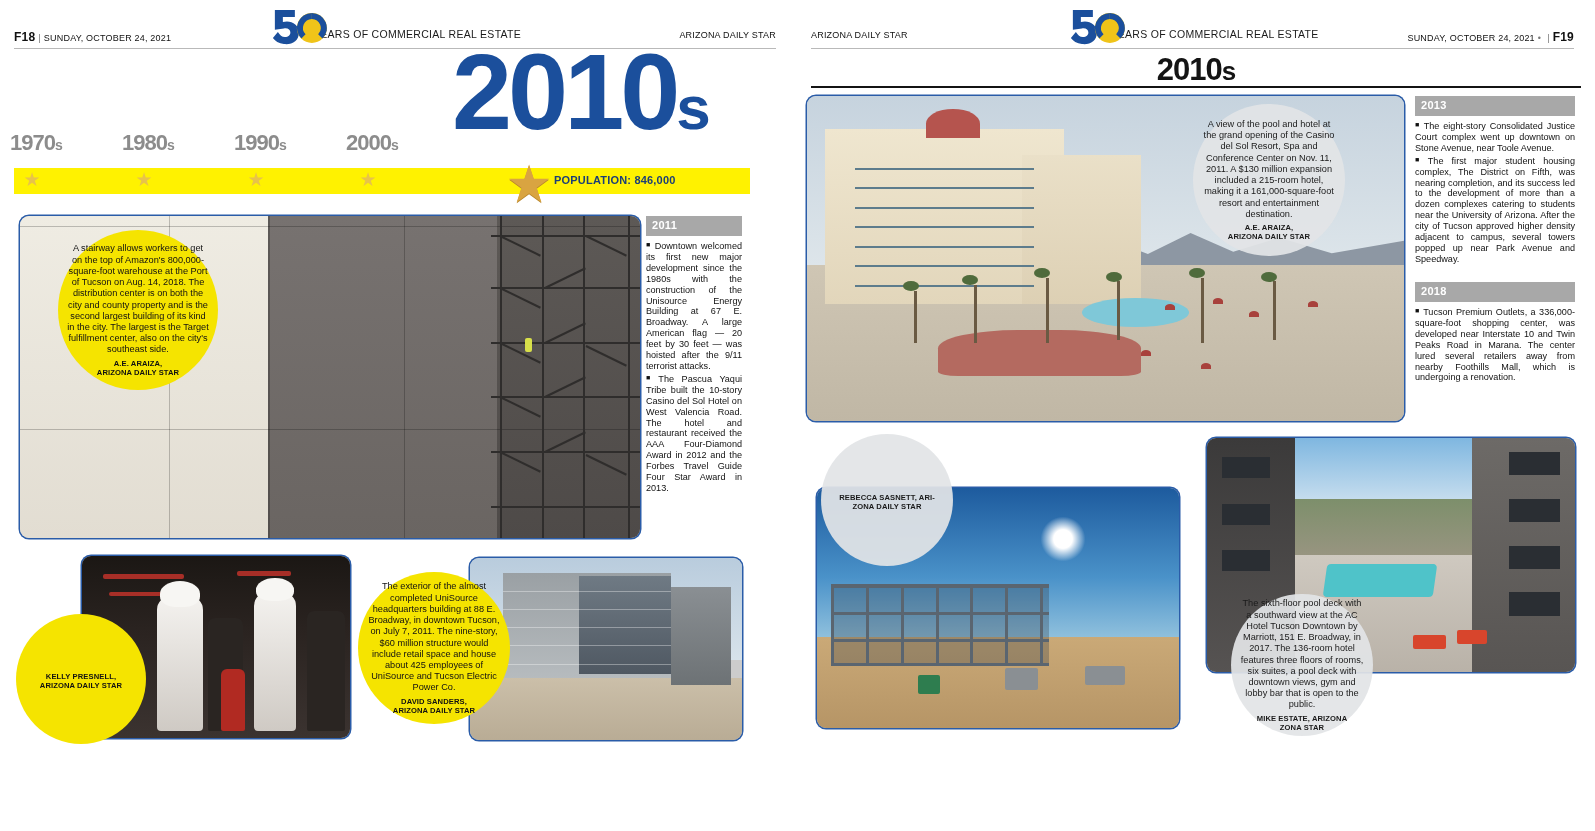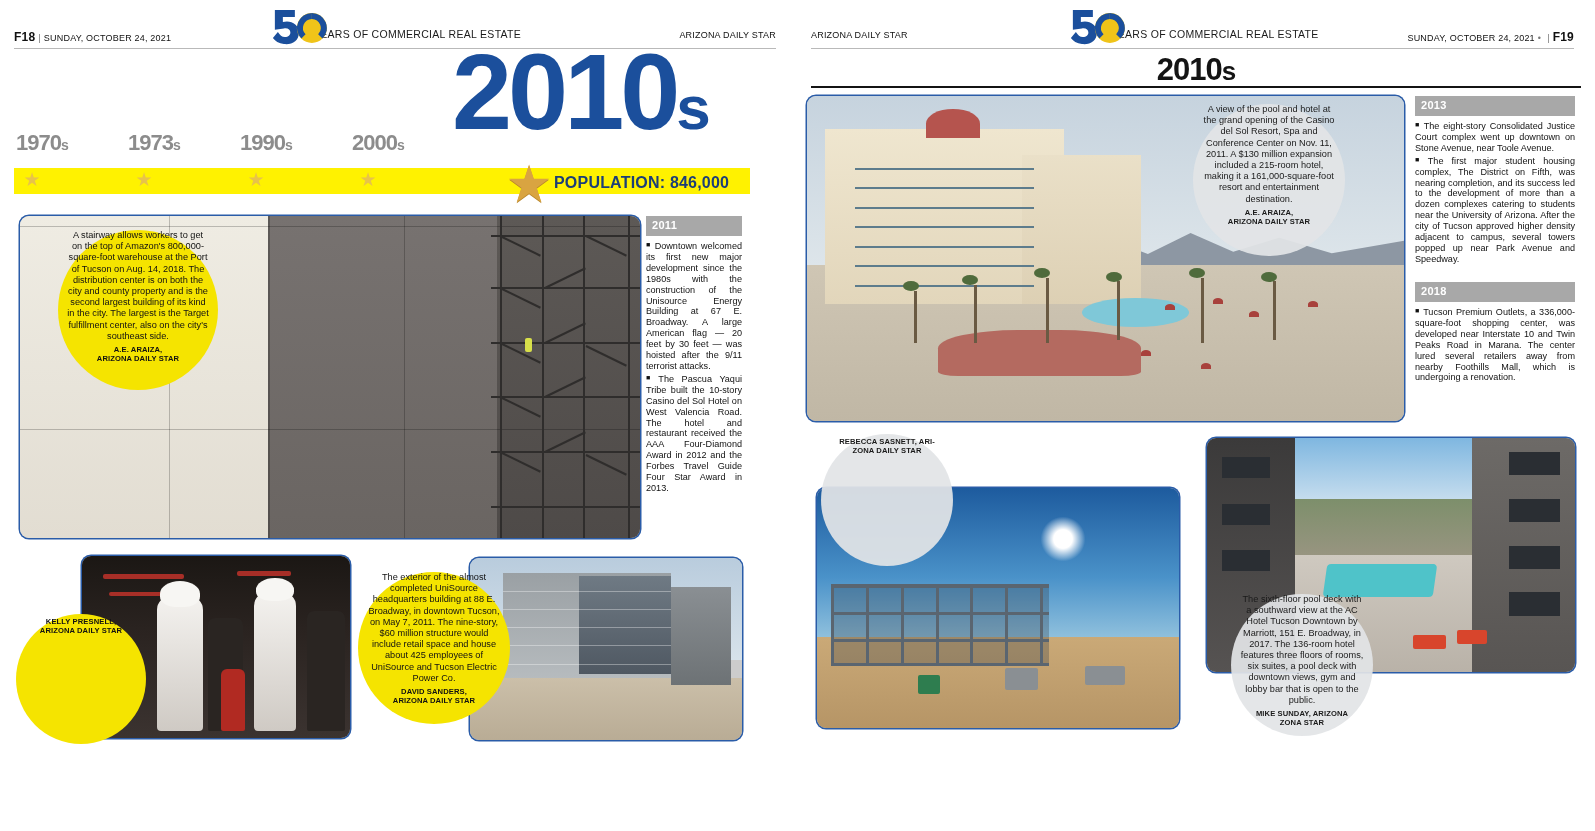--- a/index.html
+++ b/index.html
@@ -30,31 +30,31 @@
   .logo-tag{font-size:10.5px;letter-spacing:.3px;color:#1b1b1b;
             font-family:"Liberation Sans", sans-serif;
             margin-left:-16px;margin-bottom:6px;white-space:nowrap;}
 
   
   .hero-2010s{position:absolute;left:452px;top:42px;font-size:108px;line-height:.92;
     font-weight:bold;color:#1b4f9c;letter-spacing:-4px;
     font-family:"Liberation Sans", sans-serif;}
   .hero-2010s .s{font-size:62px;letter-spacing:-2px;}
 
-  .decades{position:absolute;left:16px;top:130px;width:420px;height:40px;}
+  .decades{position:absolute;left:10px;top:130px;width:420px;height:40px;}
   .decade{position:absolute;top:0;font-size:22px;color:#8c8c8c;font-weight:bold;
           letter-spacing:-1px;font-family:"Liberation Sans", sans-serif;}
   .decade .s{font-size:14px;}
   .yellowbar{position:absolute;left:14px;top:168px;width:736px;height:26px;background:#fff200;}
   .star-sm{position:absolute;top:170px;width:20px;height:20px;color:#e8c34a;font-size:19px;
            line-height:20px;text-align:center;}
   .star-big{position:absolute;left:503px;top:158px;width:52px;height:52px;
             font-size:52px;line-height:52px;text-align:center;color:#d9a441;
             text-shadow:0 1px 0 #b8862c;}
-  .pop{position:absolute;left:554px;top:174px;font-size:16px;font-weight:bold;color:#1b3e78;
+  .pop{position:absolute;left:554px;top:174px;font-size:11px;font-weight:bold;color:#1b3e78;
        letter-spacing:.2px;}
 
   
   .photo{position:absolute;border-radius:9px;overflow:hidden;
          box-shadow:0 0 0 1.5px #2a5ca8;background:#ccc;}
   .photo-inner{position:absolute;inset:0;}
   .ph-amazon .panelA{position:absolute;left:0;top:0;bottom:0;width:40%;
       background:linear-gradient(180deg,#efece3,#e2ddd2);}
   .ph-amazon .panelB{position:absolute;left:40%;top:0;bottom:0;right:23%;
       background:linear-gradient(180deg,#777270,#6a6562);}
@@ -133,21 +133,21 @@
   .ph-ac .city{position:absolute;left:22%;right:26%;top:26%;height:26%;
      background:linear-gradient(180deg,#7d8f6b,#9a9582);}
   .ph-ac .deck{position:absolute;left:18%;right:24%;top:50%;bottom:0;
      background:linear-gradient(180deg,#cfc9c0,#b9b2a8);}
   .ph-ac .pool{position:absolute;left:32%;top:54%;width:30%;height:14%;
      background:#4fc3c9;border-radius:4px;transform:skewX(-8deg);}
   .ph-ac .win{position:absolute;background:#2a2e33;}
   .ph-ac .chair{position:absolute;background:#d8452c;border-radius:2px;}
 
   
-  .circle{position:absolute;border-radius:50%;display:flex;
+  .circle{position:absolute;border-radius:50%;display:flex;align-items:center;
           justify-content:center;text-align:center;box-sizing:border-box;}
   .circle .txt{padding:0 9px;}
   .c-yellow{background:#f5e400;color:#111;}
   .c-gray{background:rgba(226,228,230,.93);color:#1a1a1a;}
   .cap-body{font-size:9.2px;line-height:11.2px;font-family:"Liberation Sans", sans-serif;}
   .cap-credit{font-size:7.6px;line-height:9px;font-weight:bold;letter-spacing:.1px;margin-top:3px;}
 
   
   .col{position:absolute;}
   .yearhead{background:#a8a8a8;color:#fff;font-size:11px;font-weight:bold;
@@ -189,21 +189,21 @@
       <div class="folio folio-right">
         <span>ARIZONA DAILY STAR</span>
       </div>
       <div class="mast-rule"></div>
     </div>
 
     <div class="hero-2010s"><span>2010</span><span class="s">s</span></div>
 
     <div class="decades">
       <div class="decade" style="left:0px"><span>1970</span><span class="s">s</span></div>
-      <div class="decade" style="left:112px"><span>1973</span><span class="s">s</span></div>
+      <div class="decade" style="left:112px"><span>1980</span><span class="s">s</span></div>
       <div class="decade" style="left:224px"><span>1990</span><span class="s">s</span></div>
       <div class="decade" style="left:336px"><span>2000</span><span class="s">s</span></div>
     </div>
 
     <div class="yellowbar"></div>
     <div class="star-sm" style="left:22px">★</div>
     <div class="star-sm" style="left:134px">★</div>
     <div class="star-sm" style="left:246px">★</div>
     <div class="star-sm" style="left:358px">★</div>
     <div class="star-big">★</div>
@@ -290,21 +290,21 @@
         <div class="frame"></div>
         <div class="line" style="left:12%;top:18%;width:62%;height:1px;"></div>
         <div class="line" style="left:12%;top:28%;width:62%;height:1px;"></div>
         <div class="line" style="left:12%;top:38%;width:62%;height:1px;"></div>
         <div class="line" style="left:12%;top:48%;width:62%;height:1px;"></div>
         <div class="line" style="left:12%;top:58%;width:62%;height:1px;"></div>
       </div>
     </div>
     <div class="circle c-yellow" style="left:358px;top:572px;width:152px;height:152px;">
       <div class="txt">
-        <div class="cap-body">The exterior of the almost completed UniSource headquarters building at 88 E. Broadway, in downtown Tucson, on May 7, 2011. The nine-story, $60 million structure would include retail space and house about 425 employees of UniSource and Tucson Electric Power Co.</div>
+        <div class="cap-body">The exterior of the almost completed UniSource headquarters building at 88 E. Broadway, in downtown Tucson, on July 7, 2011. The nine-story, $60 million structure would include retail space and house about 425 employees of UniSource and Tucson Electric Power Co.</div>
         <div class="cap-credit">
           <div>DAVID SANDERS,</div>
           <div>ARIZONA DAILY STAR</div>
         </div>
       </div>
     </div>
 
     <div class="col" style="left:646px;top:216px;width:96px;">
       <div class="yearhead">2011</div>
       <div class="coltext">
@@ -436,21 +436,21 @@
         <div class="win" style="right:4%;top:46%;width:14%;height:10%;"></div>
         <div class="win" style="right:4%;top:66%;width:14%;height:10%;"></div>
         <div class="chair" style="left:56%;bottom:10%;width:9%;height:6%;"></div>
         <div class="chair" style="left:68%;bottom:12%;width:8%;height:6%;"></div>
       </div>
     </div>
     <div class="circle c-gray" style="left:434px;top:594px;width:142px;height:142px;">
       <div class="txt">
         <div class="cap-body">The sixth-floor pool deck with a southward view at the AC Hotel Tucson Downtown by Marriott, 151 E. Broadway, in 2017. The 136-room hotel features three floors of rooms, six suites, a pool deck with downtown views, gym and lobby bar that is open to the public.</div>
         <div class="cap-credit">
-          <div>MIKE SUNDAY, ARIZONA</div>
+          <div>MIKE ESTATE, ARIZONA</div>
           <div>ZONA STAR</div>
         </div>
       </div>
     </div>
 
     <div class="col" style="left:618px;top:96px;width:160px;">
       <div class="yearhead">2013</div>
       <div class="coltext">
         <p><span class="bul">■</span><span>The eight-story Consolidated Justice Court complex went up downtown on Stone Avenue, near Toole Avenue.</span></p>
         <p><span class="bul">■</span><span>The first major student housing complex, The District on Fifth, was nearing completion, and its success led to the development of more than a dozen complexes catering to students near the University of Arizona. After the city of Tucson approved higher density adjacent to campus, several towers popped up near Park Avenue and Speedway.</span></p>

